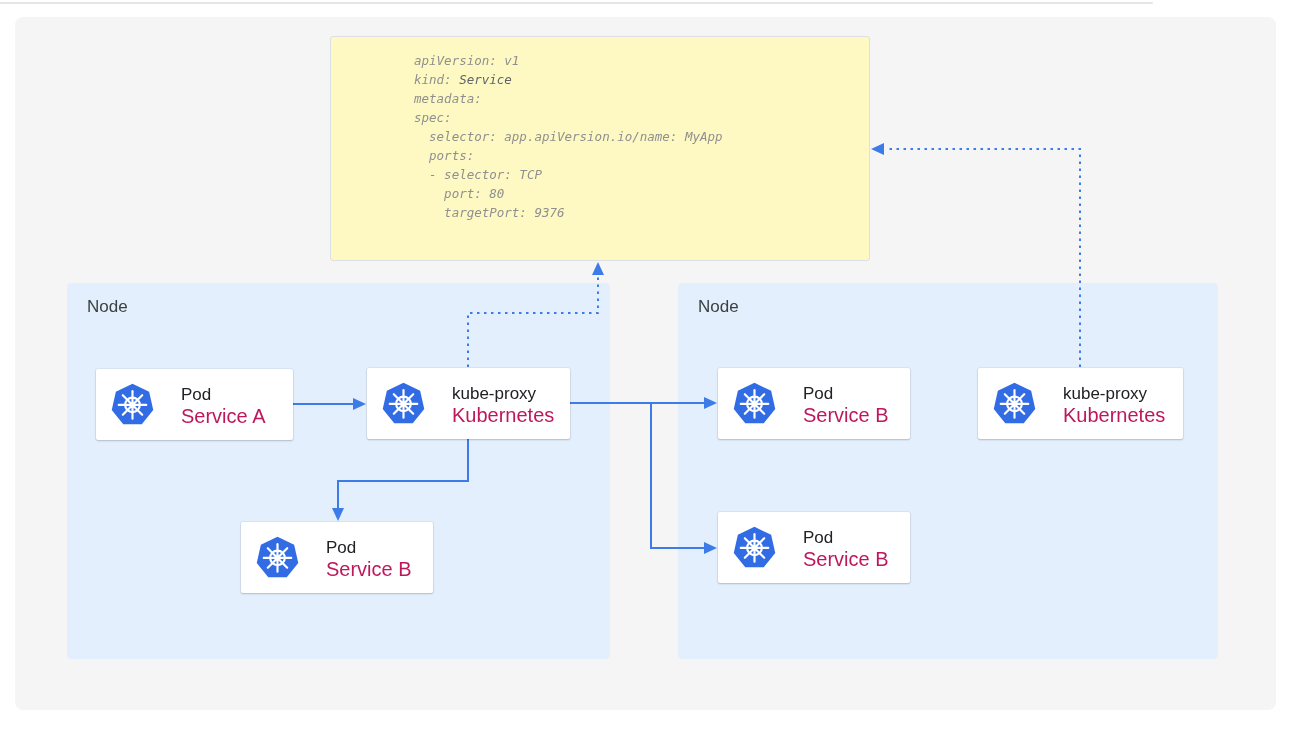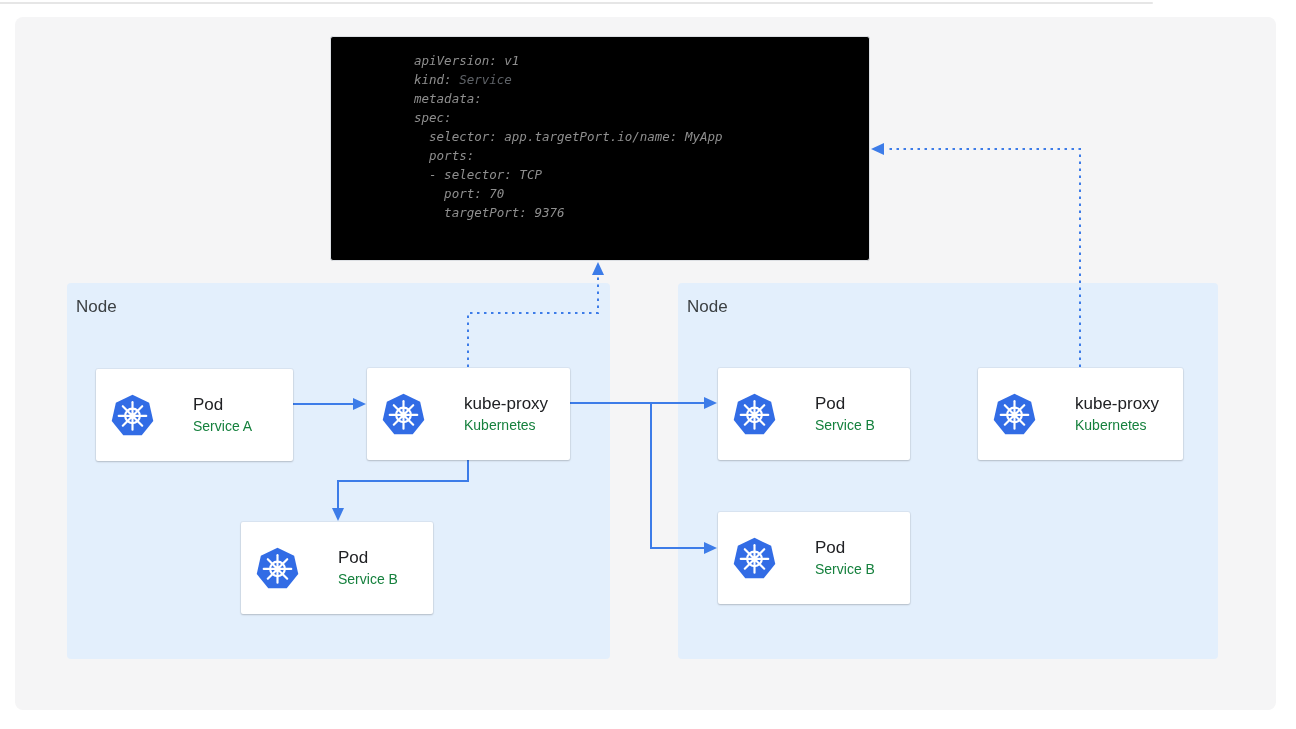--- a/index.html
+++ b/index.html
@@ -8,41 +8,41 @@
   .stage { position: relative; width: 1296px; height: 729px; background: #ffffff; }
 
   .top-hairline { position: absolute; left: 0; top: 2px; width: 1153px; height: 2px;
     background: #e6e6e6; border-radius: 0 2px 2px 0; }
 
   .panel { position: absolute; left: 15px; top: 17px; width: 1261px; height: 693px;
     background: #f5f5f6; border-radius: 8px; }
 
   
   .yaml-card { position: absolute; left: 330px; top: 36px; width: 540px; height: 225px;
-    background: #000000; border: 1px solid #dcdfe3; border-radius: 3px;
+    background: #fef9c3; border: 1px solid #dcdfe3; border-radius: 3px;
     padding: 14px 15px 0 83px; }
   .yline { height: 19px; line-height: 19px; white-space: pre;
     font-family: "DejaVu Sans Mono", "Liberation Mono", monospace;
     font-style: italic; font-size: 12.5px; color: #8f8f8f; }
   .yline b { color: #5f6368; font-weight: 400; }
 
   
   .node { position: absolute; background: #e3effc; border-radius: 4px; }
   .node-left { left: 67px; top: 283px; width: 543px; height: 376px; }
   .node-right { left: 678px; top: 283px; width: 540px; height: 376px; }
-  .node-label { position: absolute; left: 9px; top: 14px; font-size: 17px; color: #3c4043; }
+  .node-label { position: absolute; left: 20px; top: 14px; font-size: 17px; color: #3c4043; }
 
   
-  .card { position: absolute; height: 92px; background: #ffffff; border-radius: 2px;
+  .card { position: absolute; height: 71px; background: #ffffff; border-radius: 2px;
     box-shadow: 0 1px 2px rgba(0,0,0,0.18), 0 0 0 1px rgba(0,0,0,0.04);
-    display: flex; align-items: center; padding-left: 15px; gap: 12px; }
+    display: flex; align-items: center; padding-left: 15px; }
   .k8s-icon { width: 43px; height: 43px; flex: 0 0 auto; }
   .card-text { margin-left: 27px; }
   .card-title { font-size: 17px; color: #202124; line-height: 23px; }
-  .card-subtitle { font-size: 14px; color: #15803d; line-height: 21px; }
+  .card-subtitle { font-size: 20px; color: #be185d; line-height: 21px; }
 
   .c-pod-a      { left: 96px;  top: 369px; width: 197px; }
   .c-kproxy-l   { left: 367px; top: 368px; width: 203px; }
   .c-pod-b-l    { left: 241px; top: 522px; width: 192px; }
   .c-pod-b-rt   { left: 718px; top: 368px; width: 192px; }
   .c-pod-b-rb   { left: 718px; top: 512px; width: 192px; }
   .c-kproxy-r   { left: 978px; top: 368px; width: 205px; }
 
   .wires { position: absolute; left: 0; top: 0; width: 1296px; height: 729px;
     pointer-events: none; }
@@ -107,24 +107,24 @@
       <polygon points="598,262 592,275 604,275"></polygon>
       <polygon points="871,149 884,143 884,155"></polygon>
     </g>
   </svg>
 
   <div class="yaml-card">
     <div class="yline"><span>apiVersion: v1</span><b></b></div>
     <div class="yline"><span>kind: </span><b>Service</b></div>
     <div class="yline"><span>metadata:</span><b></b></div>
     <div class="yline"><span>spec:</span><b></b></div>
-    <div class="yline"><span>  selector: app.targetPort.io/name: MyApp</span><b></b></div>
+    <div class="yline"><span>  selector: app.apiVersion.io/name: MyApp</span><b></b></div>
     <div class="yline"><span>  ports:</span><b></b></div>
     <div class="yline"><span>  - selector: TCP</span><b></b></div>
-    <div class="yline"><span>    port: 70</span><b></b></div>
+    <div class="yline"><span>    port: 80</span><b></b></div>
     <div class="yline"><span>    targetPort: 9376</span><b></b></div>
   </div>
 
   <div class="card c-pod-a">
     <svg class="k8s-icon">
         <use href="#k8s-sym"></use>
       </svg>
     <div class="card-text">
       <div class="card-title">Pod</div>
       <div class="card-subtitle">Service A</div>

